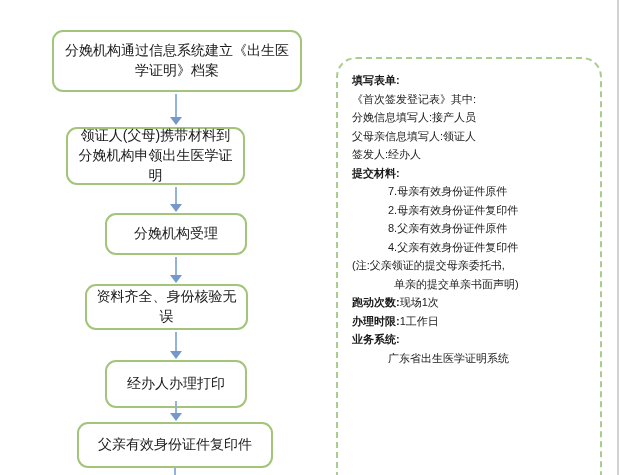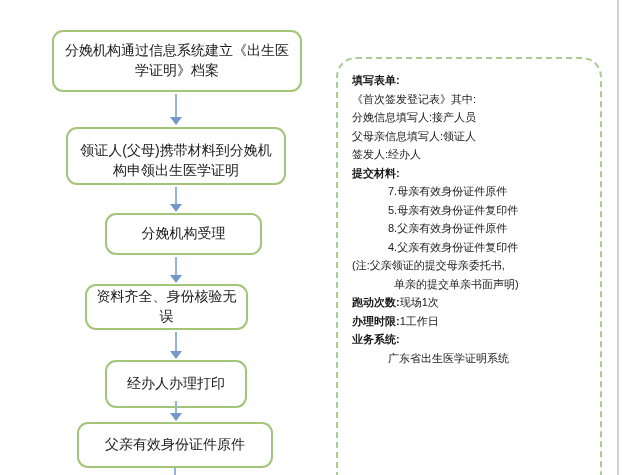--- a/index.html
+++ b/index.html
@@ -21,22 +21,22 @@
     background: #ffffff;
     display: flex;
     align-items: center;
     justify-content: center;
     text-align: center;
     font-size: 14px;
     line-height: 1.42;
     padding: 2px 8px;
   }
   .s1 { left: 52px;  top: 30px;  width: 250px; height: 62px; }
-  .s2 { left: 66px;  top: 127px; width: 220px; height: 58px; align-items: flex-end; }
-  .s3 { left: 105px; top: 213px; width: 157px; height: 42px; }
+  .s2 { left: 66px;  top: 127px; width: 179px; height: 58px; }
+  .s3 { left: 105px; top: 213px; width: 142px; height: 42px; }
   .s4 { left: 85px;  top: 284px; width: 163px; height: 46px; }
   .s5 { left: 105px; top: 360px; width: 142px; height: 48px; }
   .s6 { left: 77px;  top: 422px; width: 196px; height: 46px; }
 
   
   .arrow { position: absolute; left: 170px; width: 12px; display: flex; flex-direction: column; align-items: center; }
   .arrow .stem { width: 2px; background: #94b3dc; flex: 1; }
   .arrow .head {
     width: 0; height: 0;
     border-left: 6px solid transparent;
@@ -112,33 +112,33 @@
 
   <div class="fbox s5">
     <span>经办人办理打印</span>
   </div>
   <div class="arrow a5">
       <div class="stem"></div>
       <div class="head"></div>
     </div>
 
   <div class="fbox s6">
-    <span>父亲有效身份证件原件</span>
+    <span>父亲有效身份证件复印件</span>
   </div>
   <div class="stub"></div>
 
   <div class="panel">
     <div class="line"><span class="b">填写表单:</span><span></span></div>
     <div class="line"><span class="b"></span><span>《首次签发登记表》其中:</span></div>
     <div class="line"><span class="b"></span><span>分娩信息填写人:接产人员</span></div>
     <div class="line"><span class="b"></span><span>父母亲信息填写人:领证人</span></div>
     <div class="line"><span class="b"></span><span>签发人:经办人</span></div>
     <div class="line"><span class="b">提交材料:</span><span></span></div>
     <div class="line ind1"><span class="b"></span><span>7.母亲有效身份证件原件</span></div>
-    <div class="line ind1"><span class="b"></span><span>5.母亲有效身份证件复印件</span></div>
+    <div class="line ind1"><span class="b"></span><span>2.母亲有效身份证件复印件</span></div>
     <div class="line ind1"><span class="b"></span><span>8.父亲有效身份证件原件</span></div>
     <div class="line ind1"><span class="b"></span><span>4.父亲有效身份证件复印件</span></div>
     <div class="line"><span class="b"></span><span>(注:父亲领证的提交母亲委托书,</span></div>
     <div class="line ind2"><span class="b"></span><span>单亲的提交单亲书面声明)</span></div>
     <div class="line"><span class="b">跑动次数:</span><span>现场1次</span></div>
     <div class="line"><span class="b">办理时限:</span><span>1工作日</span></div>
     <div class="line"><span class="b">业务系统:</span><span></span></div>
     <div class="line ind1"><span class="b"></span><span>广东省出生医学证明系统</span></div>
   </div>
 

